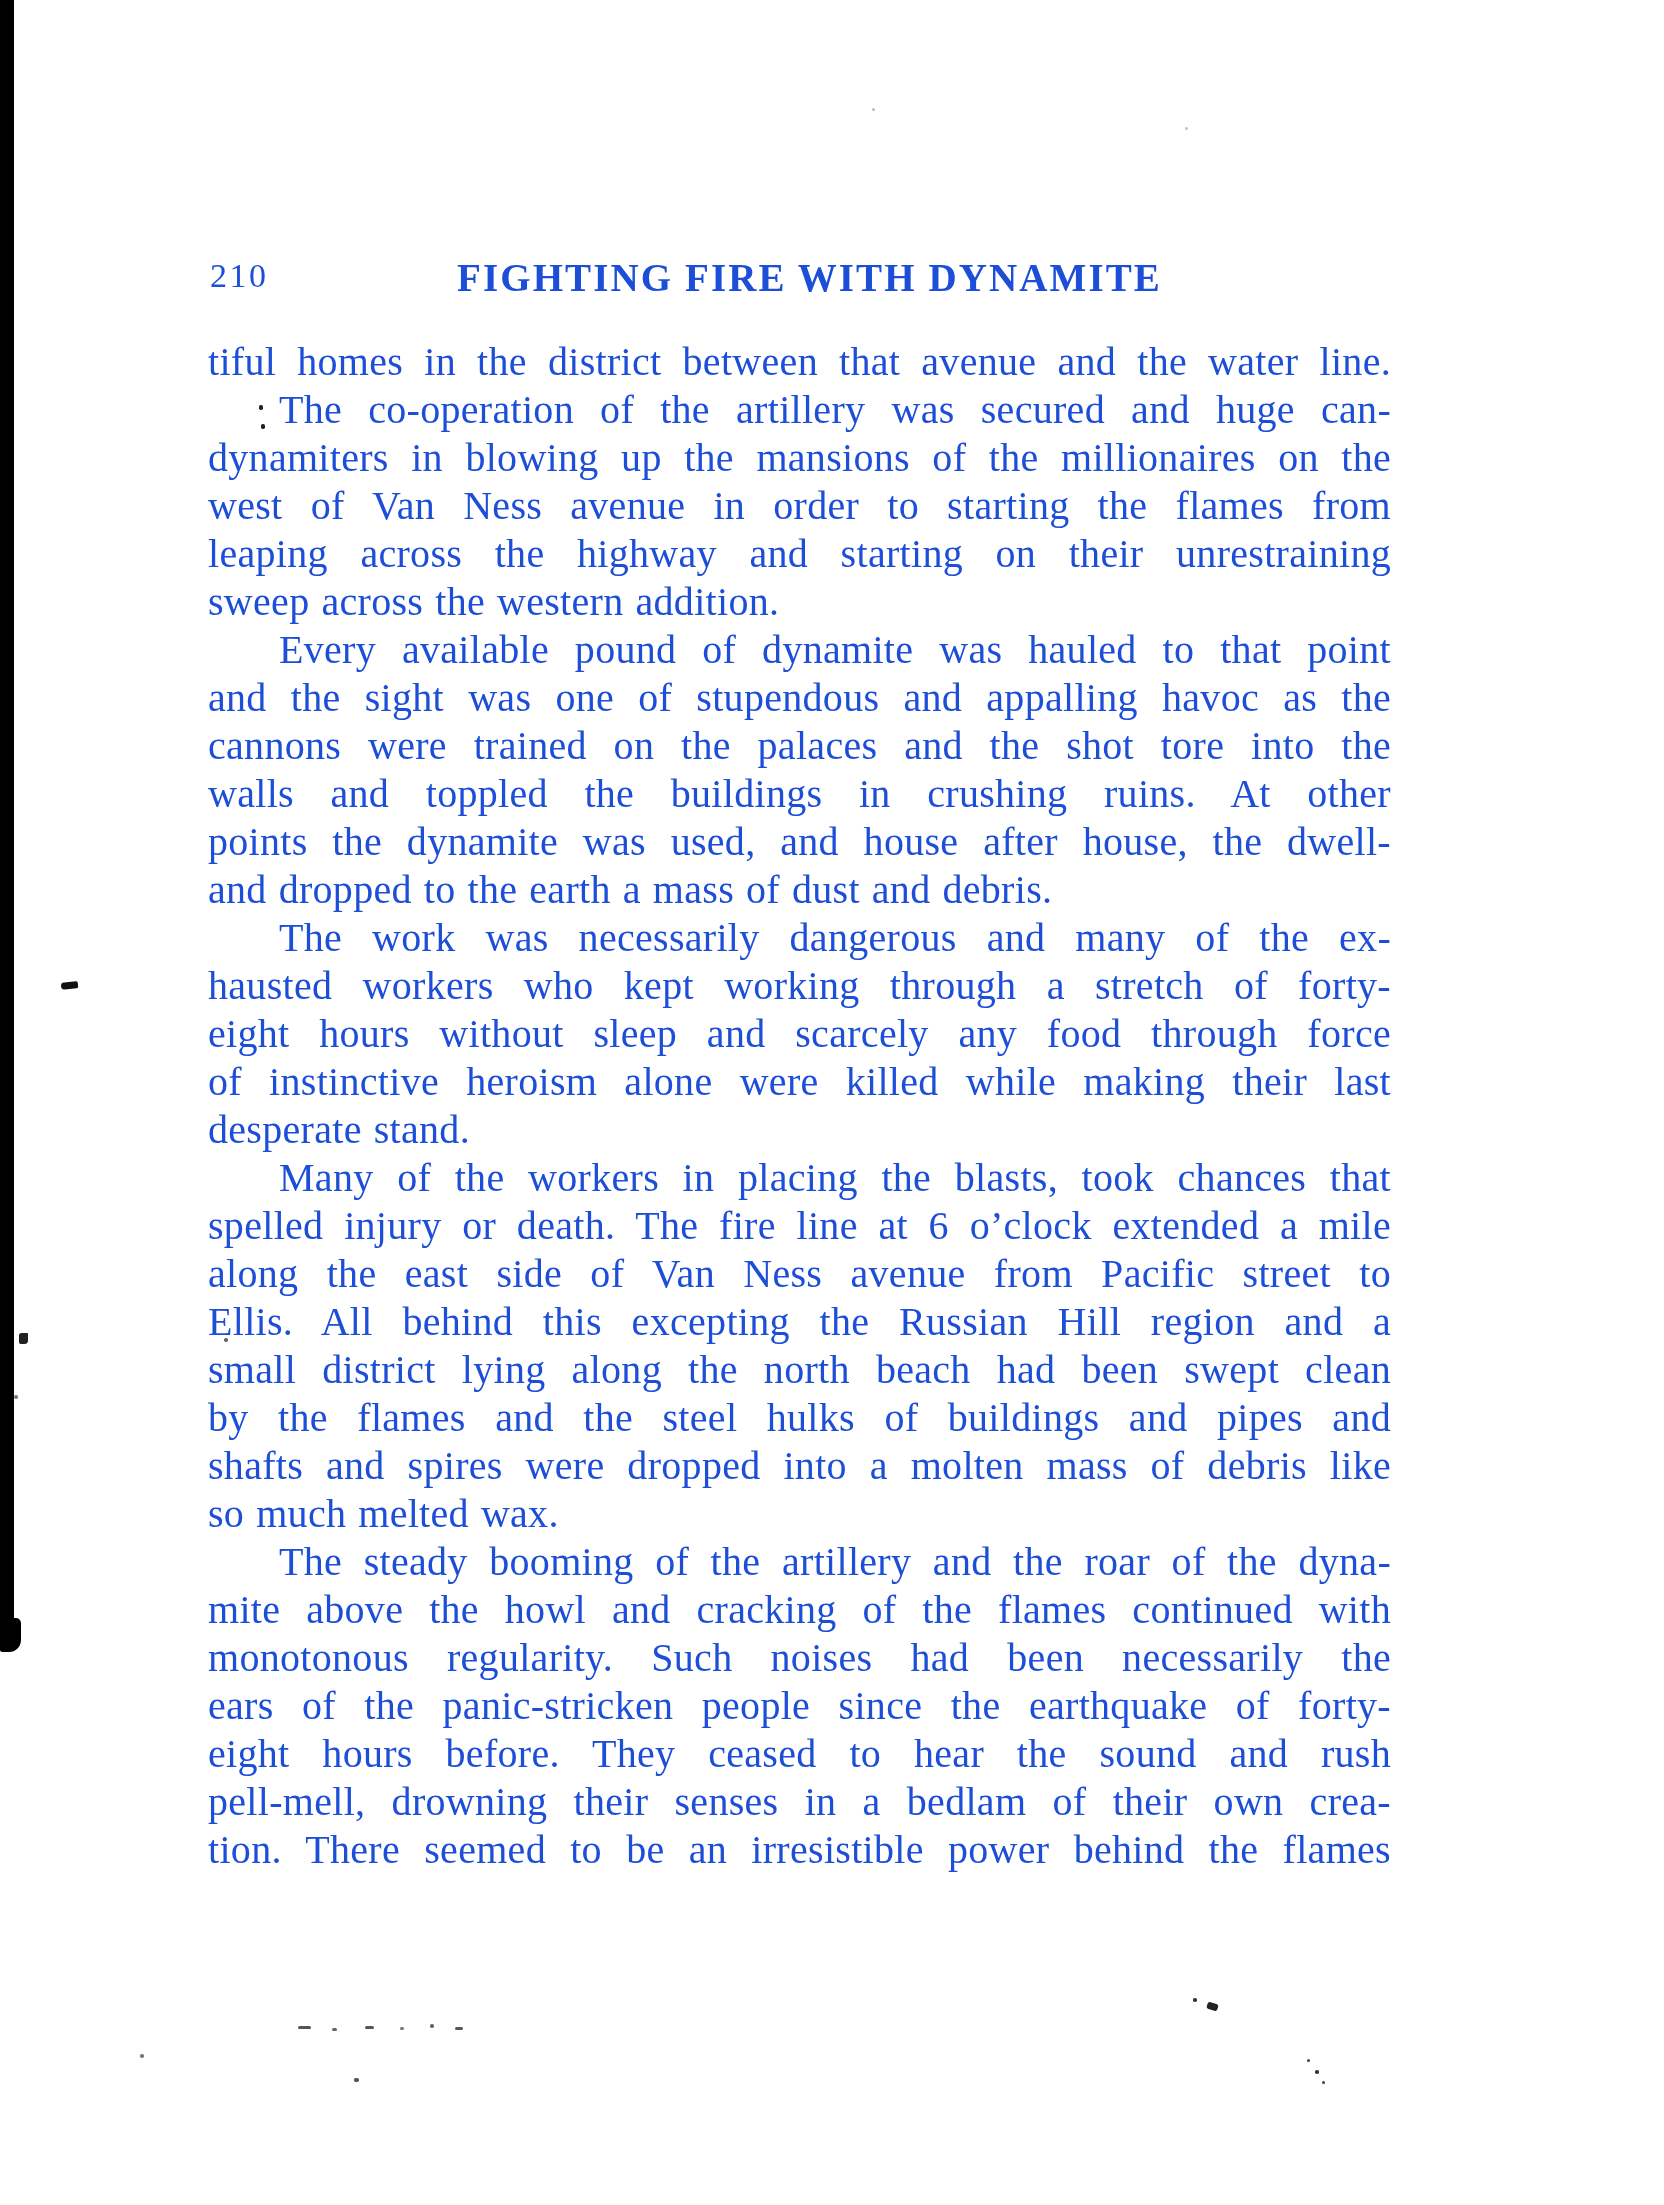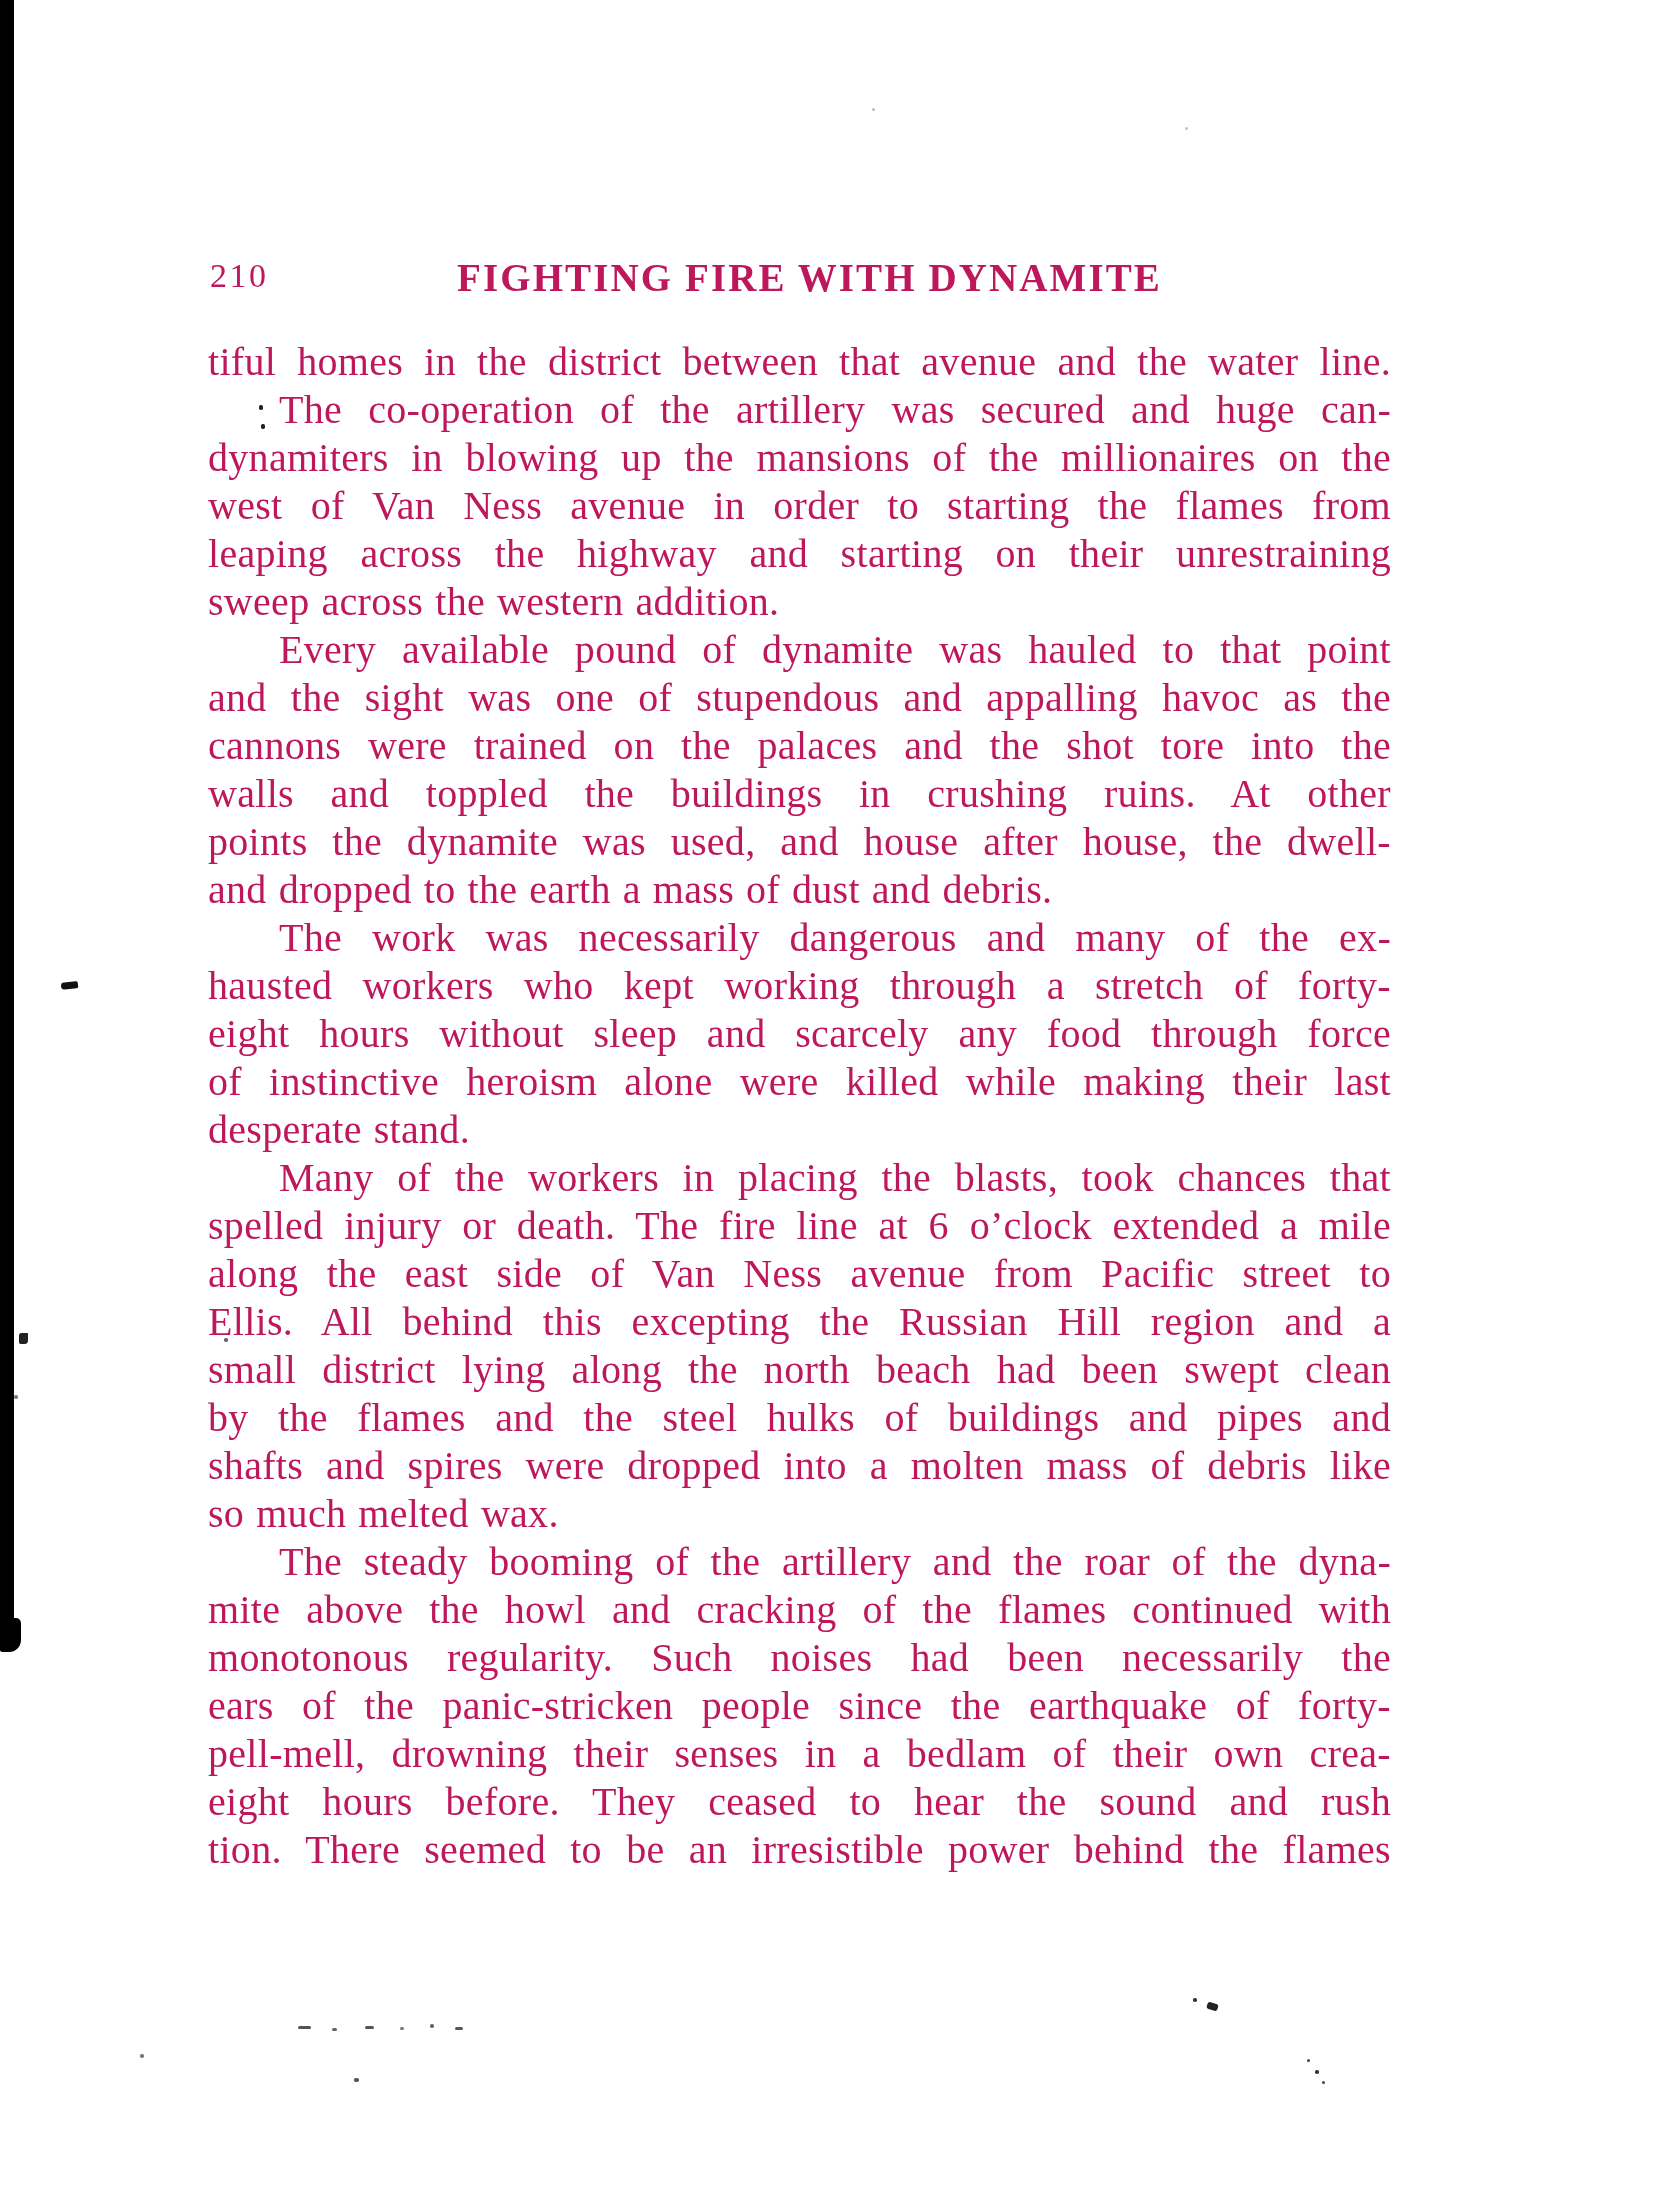--- a/index.html
+++ b/index.html
@@ -3,21 +3,21 @@
 <meta charset="utf-8">
 <style>
   html,body{margin:0;padding:0;background:#ffffff;}
   .page{
     position:relative;
     width:1664px;
     height:2205px;
     background:#ffffff;
     overflow:hidden;
     font-family:"Liberation Serif","DejaVu Serif",serif;
-    color:#be185d;
+    color:#1d4ed8;
   }
   
   .pagenum{
     position:absolute;
     left:210px;
     top:259px;
     font-size:34px;
     line-height:1;
     letter-spacing:2.5px;
   }
@@ -103,22 +103,22 @@
       <div class="line">along the east side of Van Ness avenue from Pacific street to</div>
       <div class="line">Ellis.  All behind this excepting the Russian Hill region and a</div>
       <div class="line">small district lying along the north beach had been swept clean</div>
       <div class="line">by the flames and the steel hulks of buildings and pipes and</div>
       <div class="line">shafts and spires were dropped into a molten mass of debris like</div>
       <div class="line no-just">so much melted wax.</div>
       <div class="line indent">The steady booming of the artillery and the roar of the dyna-</div>
       <div class="line">mite above the howl and cracking of the flames continued with</div>
       <div class="line">monotonous regularity.  Such noises had been necessarily the</div>
       <div class="line">ears of the panic-stricken people since the earthquake of forty-</div>
+      <div class="line">eight hours before.  They ceased to hear the sound and rush</div>
       <div class="line">pell-mell, drowning their senses in a bedlam of their own crea-</div>
-      <div class="line">eight hours before.  They ceased to hear the sound and rush</div>
       <div class="line">tion.  There seemed to be an irresistible power behind the flames</div>
     </div>
 
   <div>
     <span class="speck" style="left:61px;top:982px;width:17px;height:6.8px;background:#111;transform:rotate(-6deg);border-radius:3.4px 1.7px 1.7px 3.4px;"></span>
     <span class="speck" style="left:18.7px;top:1333px;width:9.3px;height:11px;background:#222;border-radius:2.5px 0.8px 3.4px 1.7px;"></span>
     <span class="speck" style="left:224px;top:1338px;width:4.2px;height:4.2px;background:#666;"></span>
     <span class="speck" style="left:13.6px;top:1395px;width:4.2px;height:4.2px;background:#777;"></span>
     <span class="speck" style="left:259px;top:405px;width:4.2px;height:5.1px;background:#222;"></span>
     <span class="speck" style="left:261px;top:424px;width:4.2px;height:5.1px;background:#222;"></span>

